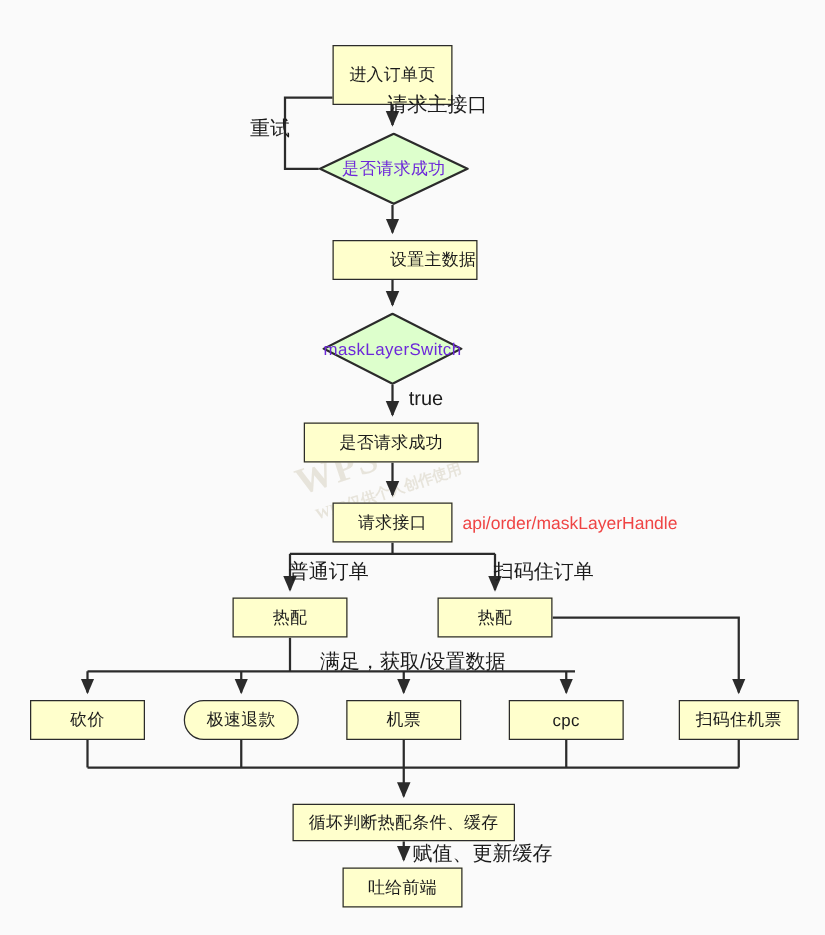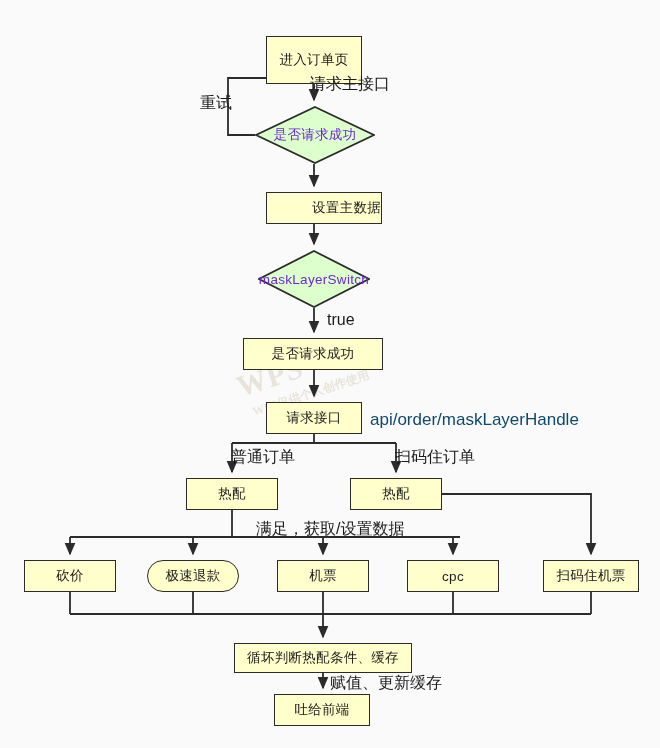--- a/index.html
+++ b/index.html
@@ -60,22 +60,22 @@
   }
   .edge-label {
     position: absolute;
     font-size: 16px;
     color: #1b1b1b;
     white-space: nowrap;
     background: transparent;
   }
   .side-label {
     position: absolute;
-    font-size: 17px;
-    color: #0c4a6e;
+    font-size: 14px;
+    color: #ef4444;
     white-space: nowrap;
     text-align: right;
   }
   .watermark {
     position: absolute;
     font-family: "Liberation Serif", "DejaVu Serif", serif;
     color: rgba(190,178,150,0.30);
     pointer-events: none;
     user-select: none;
     font-weight: bold;

